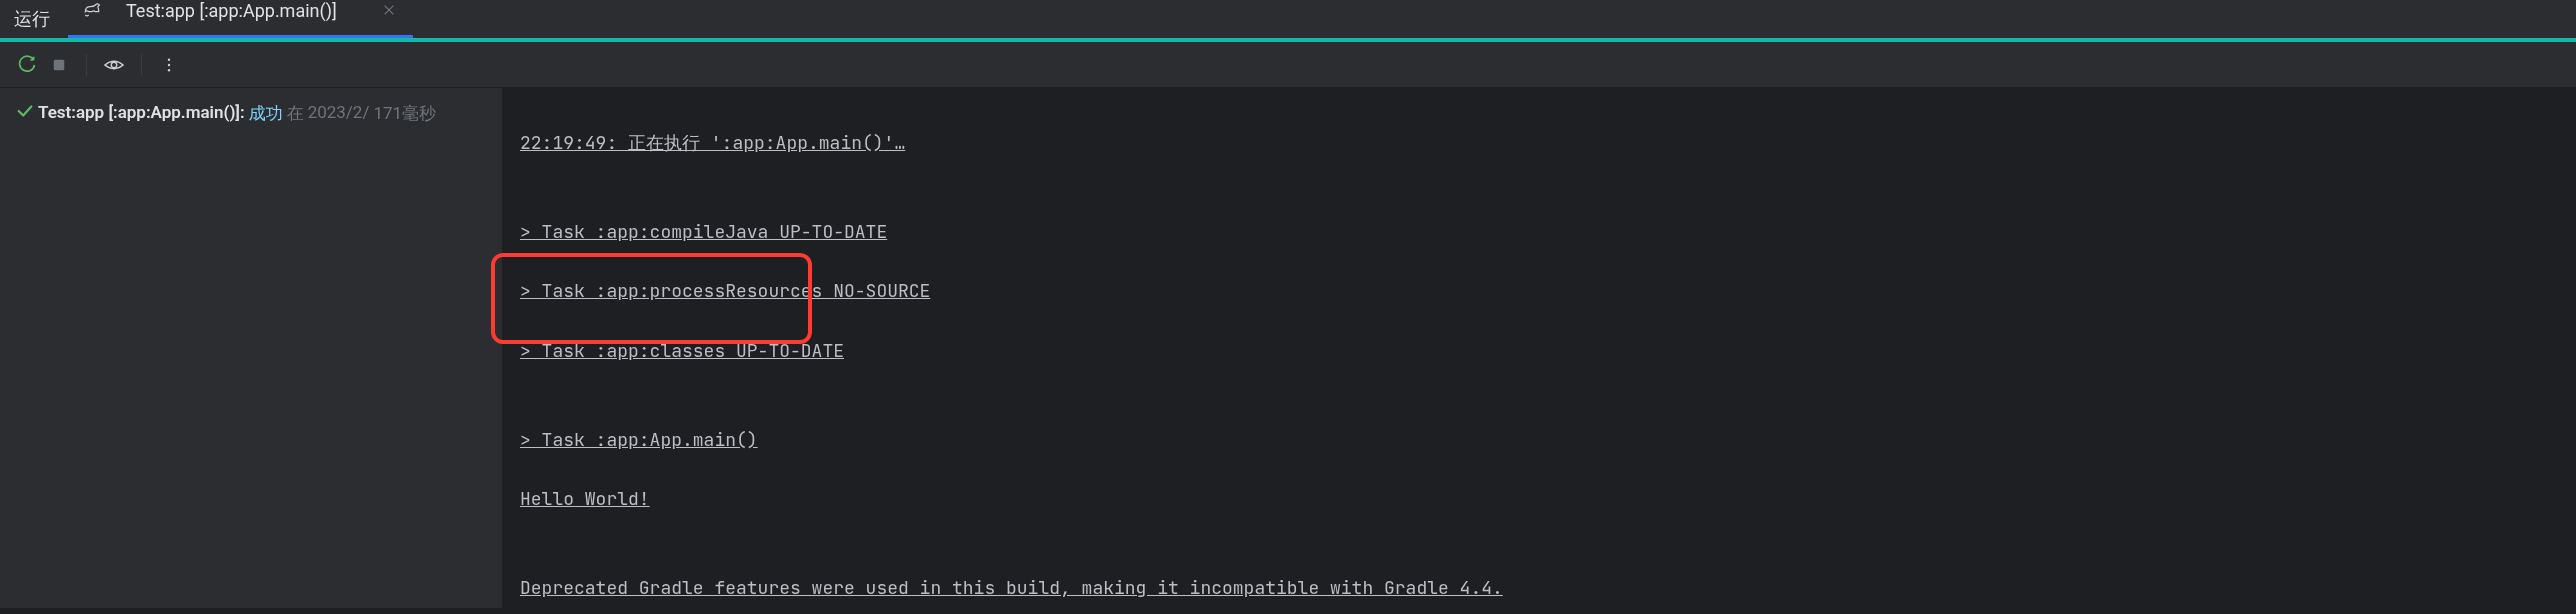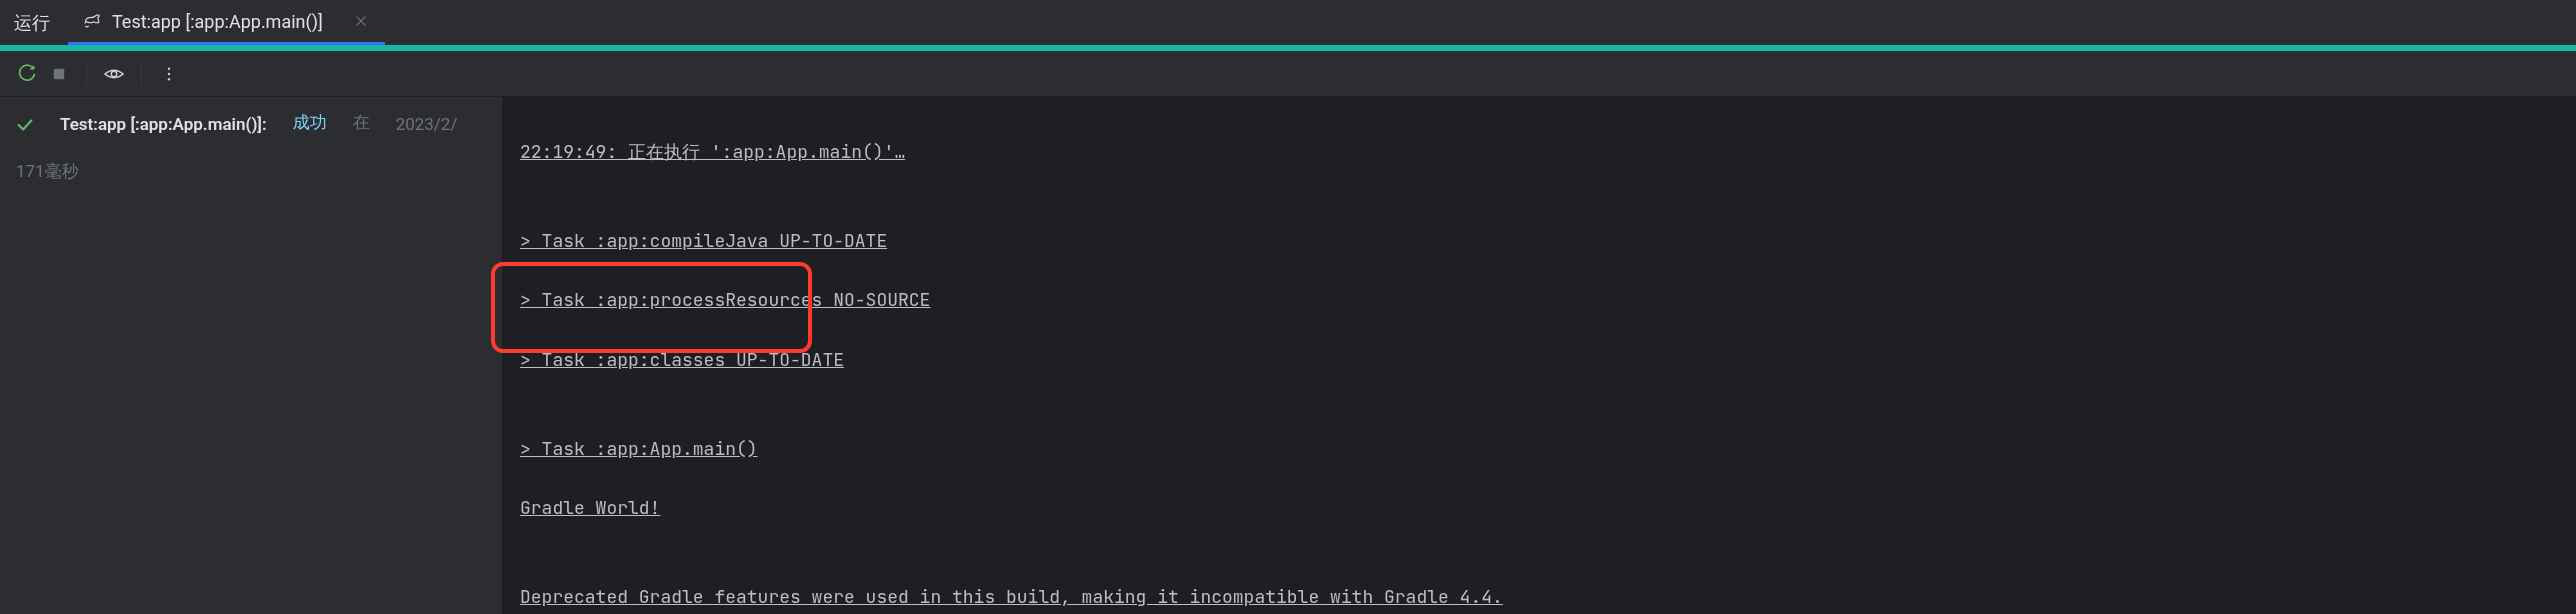--- a/index.html
+++ b/index.html
@@ -12,36 +12,35 @@
       color: #bcbec4;
       font-family: -apple-system, BlinkMacSystemFont, "Segoe UI", Roboto, sans-serif;
       font-size: 16px;
       width: 2576px;
       height: 615px;
       overflow: hidden;
     }
     .top-bar {
       display: flex;
       align-items: center;
-      height: 51px;
+      height: 42px;
       background: #2b2d30;
-      border-bottom: 6px solid #14b8a6;
+      border-bottom: 4px solid #14b8a6;
     }
     .panel-label {
       color: #dfe1e5;
       font-size: 18px;
       padding: 0 18px 0 14px;
       display: flex;
       align-items: center;
       height: 100%;
     }
     .tab {
       display: flex;
-      align-items: center;
-      gap: 10px;
+      gap: 24px;
       padding: 0 14px;
       height: 100%;
       border-bottom: 3px solid #3574f0;
       position: relative;
     }
     .tab-icon {
       width: 20px;
       height: 20px;
       display: flex;
       align-items: center;
@@ -97,22 +96,22 @@
       display: flex;
       height: calc(100% - 95px);
     }
     .sidebar {
       width: 502px;
       background: #2b2d30;
       padding: 14px 16px;
     }
     .result-row {
       display: flex;
-      align-items: flex-end;
-      gap: 26px;
+      align-items: flex-start;
+      gap: 4px;
       flex-wrap: wrap;
     }
     .check-icon {
       width: 18px;
       height: 18px;
       display: flex;
       align-items: center;
       justify-content: center;
     }
     .result-name {
@@ -215,19 +214,19 @@
     </div>
   </div>
   <div class="console">
 <span class="console-line">22:19:49: 正在执行 ':app:App.main()'…</span>
 <span class="console-line"></span>
 <span class="console-line">&gt; Task :app:compileJava UP-TO-DATE</span>
 <span class="console-line">&gt; Task :app:processResources NO-SOURCE</span>
 <span class="console-line">&gt; Task :app:classes UP-TO-DATE</span>
 <span class="console-line"></span>
 <span class="console-line">&gt; Task :app:App.main()</span>
-<span class="console-line">Gradle World!</span>
+<span class="console-line">Hello World!</span>
 <span class="console-line"></span>
 <span class="console-line">Deprecated Gradle features were used in this build, making it incompatible with Gradle 4.4.</span>
 <div class="highlight-box" id="highlight" style="top: 165px; left: -11px; width: 321px; height: 91px;"></div>
   </div>
 </div>
 
 
 </body></html>

